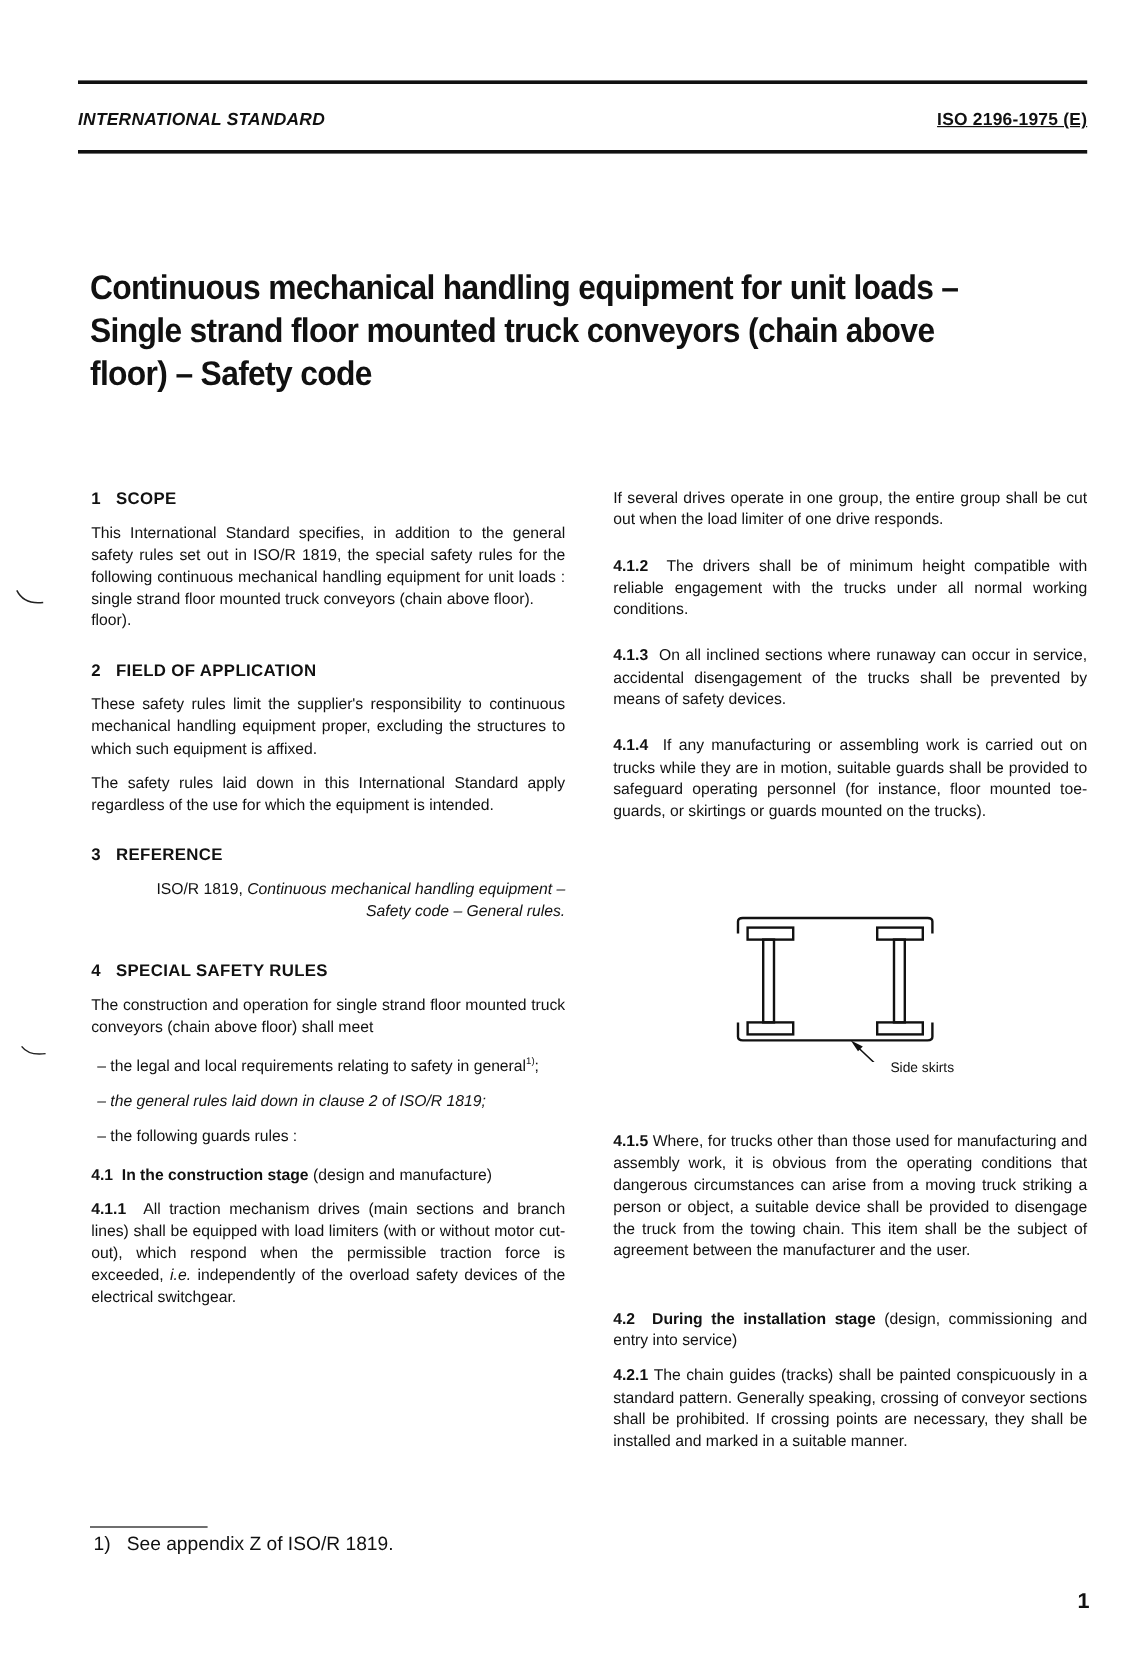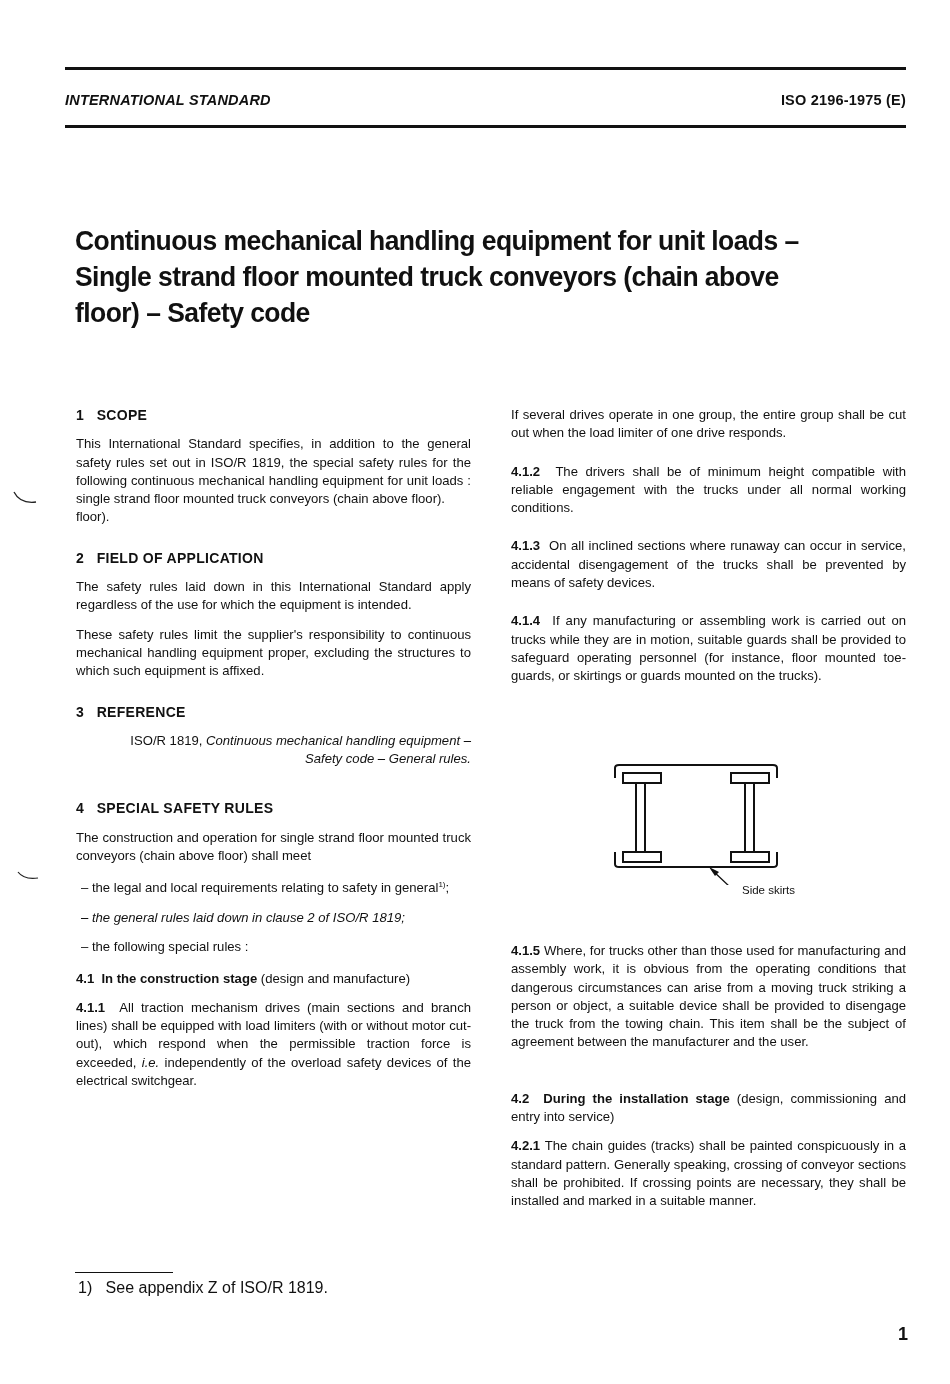--- a/index.html
+++ b/index.html
@@ -19,21 +19,21 @@
   .footnote { position: absolute; left: 78px; top: 1279px; font-size: 16px; }
   .pagenum { position: absolute; left: 898px; top: 1324px; font-size: 18px; font-weight: bold; }
   .mark { position: absolute; }
   .caption { position: absolute; left: 742px; top: 884px; font-size: 11.5px; }
 </style>
 </head>
 <body>
 
 <div class="rule" style="top:67px;"></div>
 <div class="hdr" style="left:65px;font-style:italic;">INTERNATIONAL STANDARD</div>
-<div class="hdr" style="right:44px;">ISO 2196-1975 (E)</div>
+<div class="hdr" style="right:44px;text-decoration:underline;">ISO 2196-1975 (E)</div>
 <div class="rule" style="top:125px;"></div>
 
 <div class="title">
   <div>Continuous mechanical handling equipment for unit loads –</div>
   <div>Single strand floor mounted truck conveyors (chain above</div>
   <div>floor) – Safety code</div>
 </div>
 
 <svg class="mark" style="left:10px;top:488px;" width="30" height="24">
   <path d="M4 4 Q10 16 26 14" stroke="#222" stroke-width="1.3" fill="none"></path>
@@ -41,36 +41,36 @@
 <svg class="mark" style="left:14px;top:868px;" width="30" height="20">
   <path d="M4 4 Q10 12 24 10" stroke="#222" stroke-width="1.2" fill="none"></path>
 </svg>
 
 <div class="col" style="left:76px; top:406px;">
   <p class="h" style="white-space:pre;">1   SCOPE</p>
   <p style="margin-top:11px;">This International Standard specifies, in addition to the general safety rules set out in ISO/R 1819, the special safety rules for the following continuous mechanical handling equipment for unit loads : single strand floor mounted truck conveyors (chain above floor).</p>
   <p>floor).</p>
 
   <p class="h" style="margin-top:22px; white-space:pre;">2   FIELD OF APPLICATION</p>
+  <p style="margin-top:11px;">These safety rules limit the supplier's responsibility to continuous mechanical handling equipment proper, excluding the structures to which such equipment is affixed.</p>
   <p style="margin-top:11px;">The safety rules laid down in this International Standard apply regardless of the use for which the equipment is intended.</p>
-  <p style="margin-top:11px;">These safety rules limit the supplier's responsibility to continuous mechanical handling equipment proper, excluding the structures to which such equipment is affixed.</p>
 
   <p class="h" style="margin-top:22px; white-space:pre;">3   REFERENCE</p>
   <p style="margin-top:11px; text-align:right;">
     <span>ISO/R 1819, </span><i>Continuous mechanical handling equipment –</i><br>
     <i>Safety code – General rules.</i>
   </p>
 
   <p class="h" style="margin-top:31px; white-space:pre;">4   SPECIAL SAFETY RULES</p>
   <p style="margin-top:11px;">The construction and operation for single strand floor mounted truck conveyors (chain above floor) shall meet</p>
   <p class="bullet" style="margin-top:11px;">
     <span>–  the legal and local requirements relating to safety in general</span><sup style="font-size:8px;">1)</sup><span>;</span>
   </p>
   <p class="bullet" style="margin-top:11px;font-style:italic;">–  the general rules laid down in clause 2 of ISO/R 1819;</p>
-  <p class="bullet" style="margin-top:11px;">–  the following special rules :</p>
+  <p class="bullet" style="margin-top:11px;">–  the following guards rules :</p>
 
   <p style="margin-top:13px;">
     <span class="num">4.1</span>&nbsp;&nbsp;<b>In the construction stage</b><span> (design and manufacture)</span>
   </p>
   <p style="margin-top:11px;">
     <span class="num">4.1.1</span>&nbsp;&nbsp;<span>All traction mechanism drives (main sections and branch lines) shall be equipped with load limiters (with or without motor cut-out), which respond when the permissible traction force is exceeded, </span><i>i.e.</i><span> independently of the overload safety devices of the electrical switchgear.</span>
   </p>
 </div>
 
 <div class="col" style="left:511px; top:406px;">

